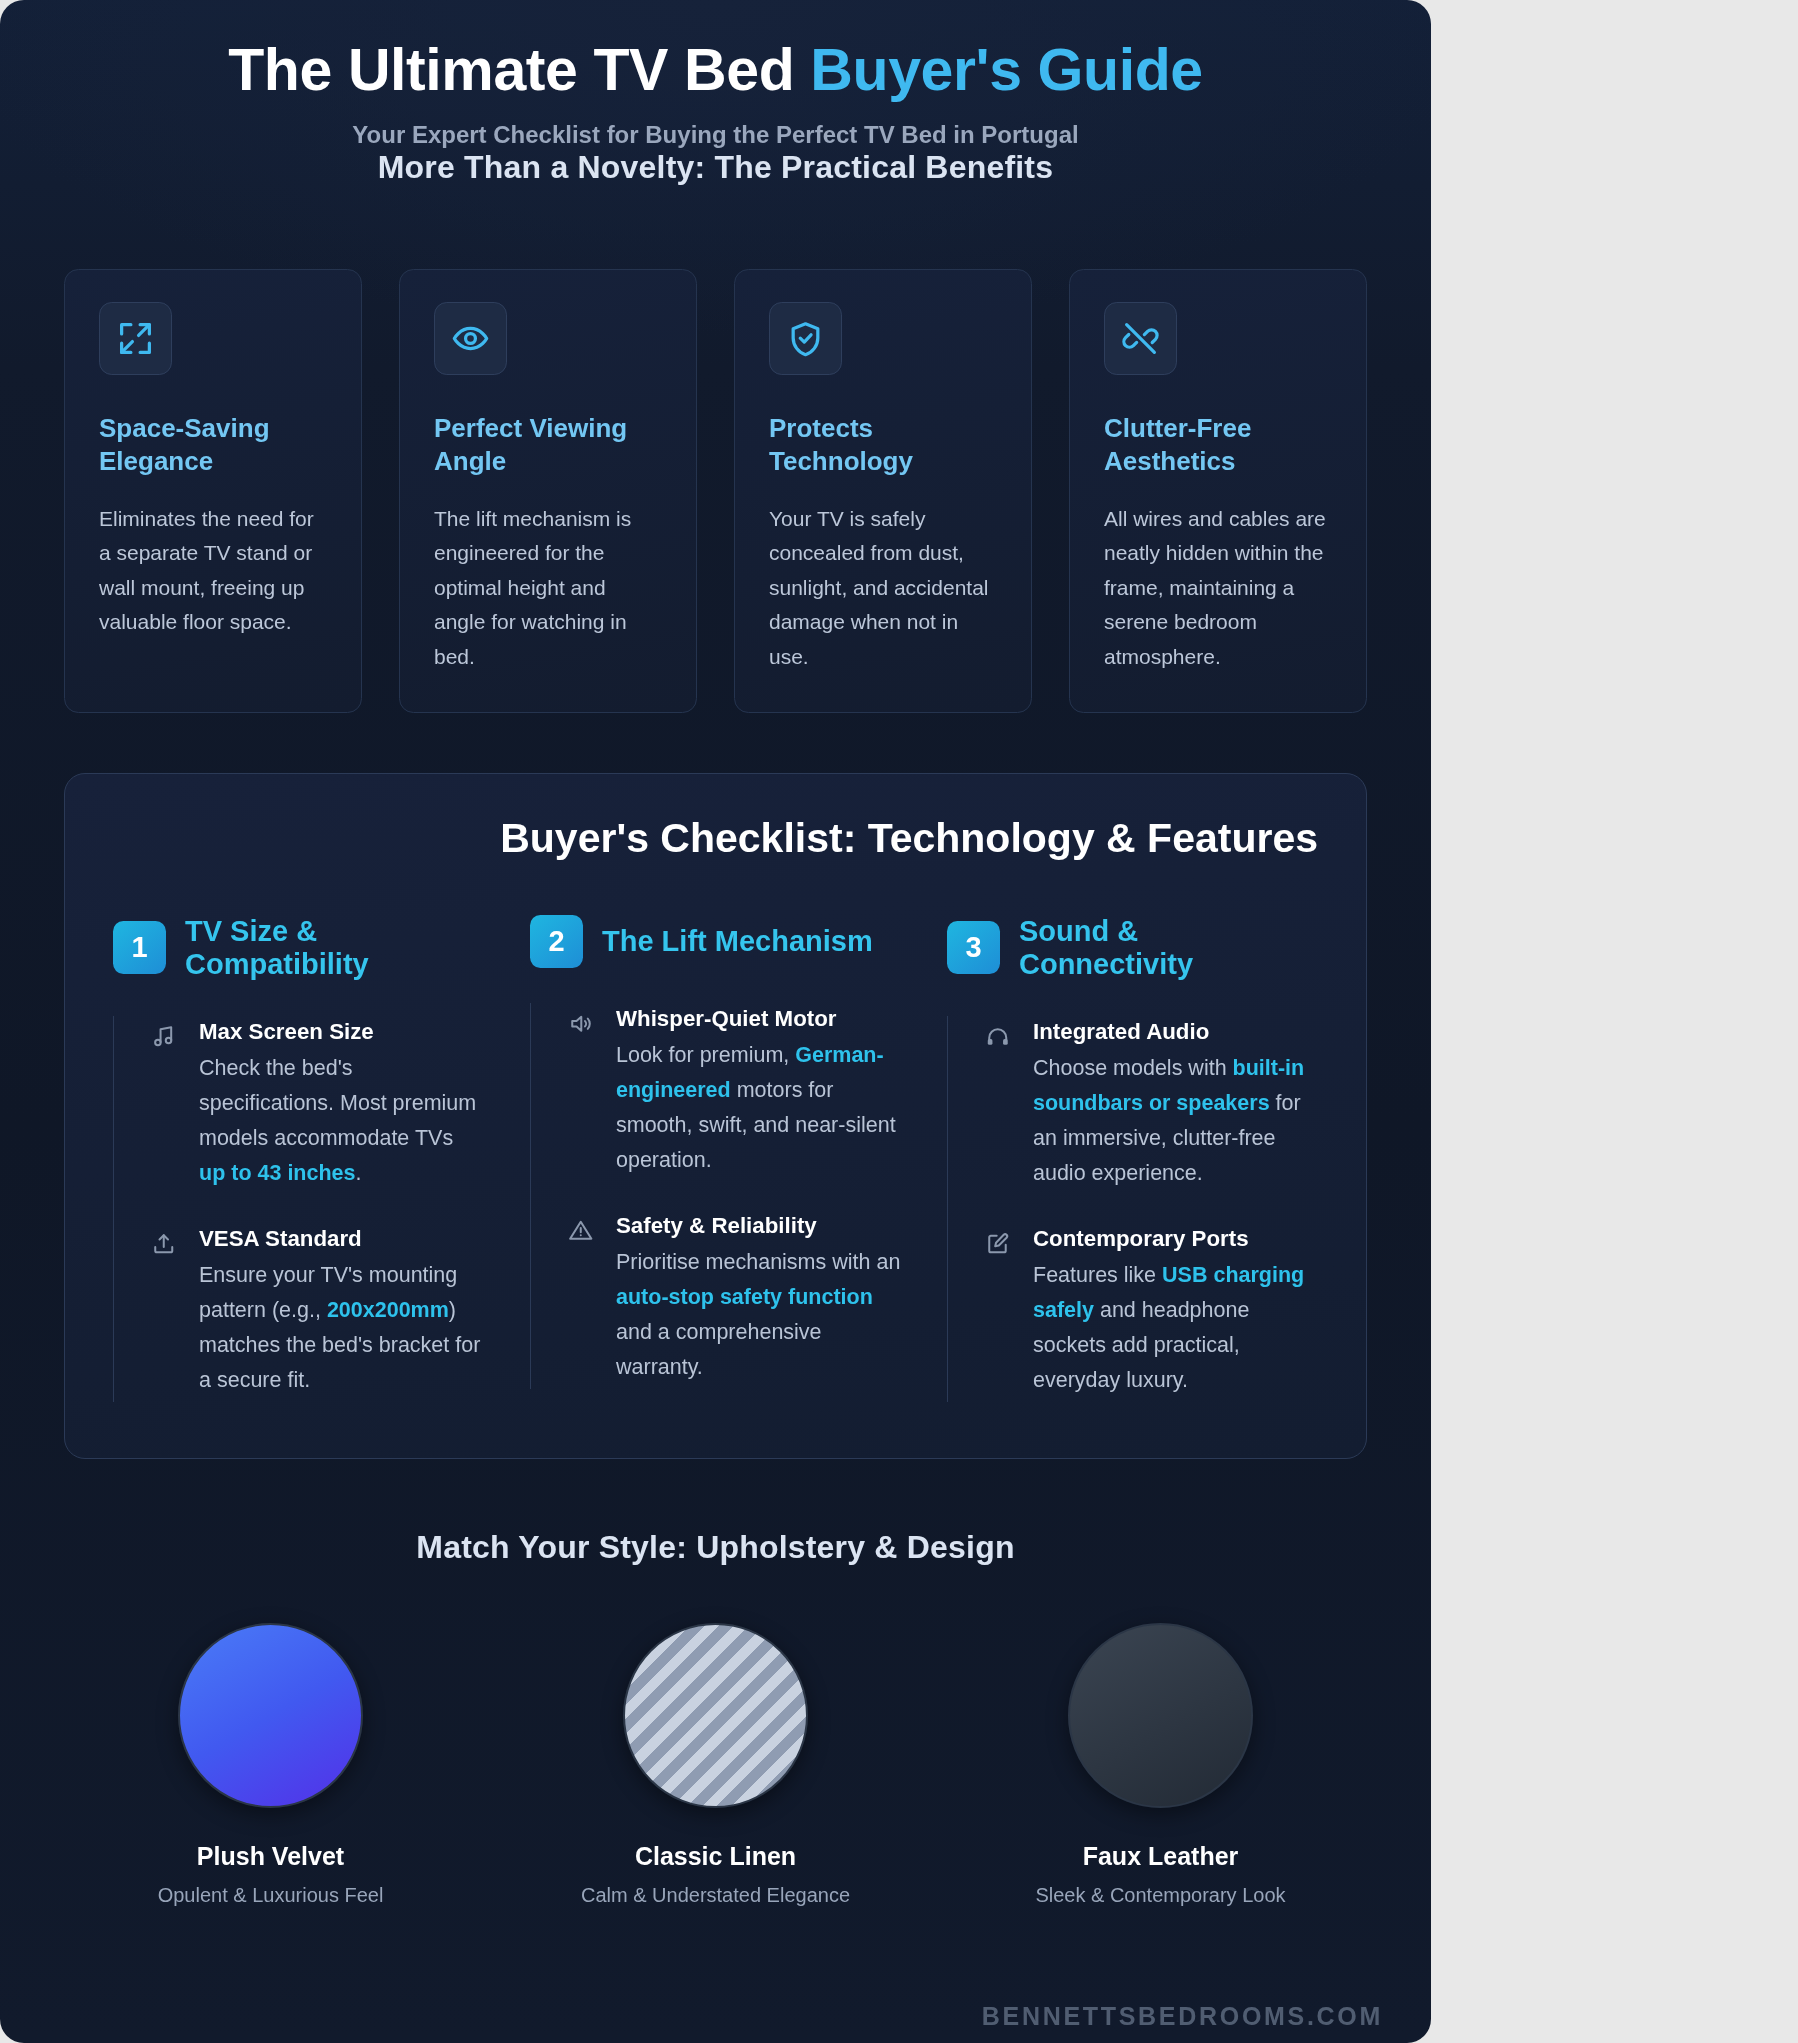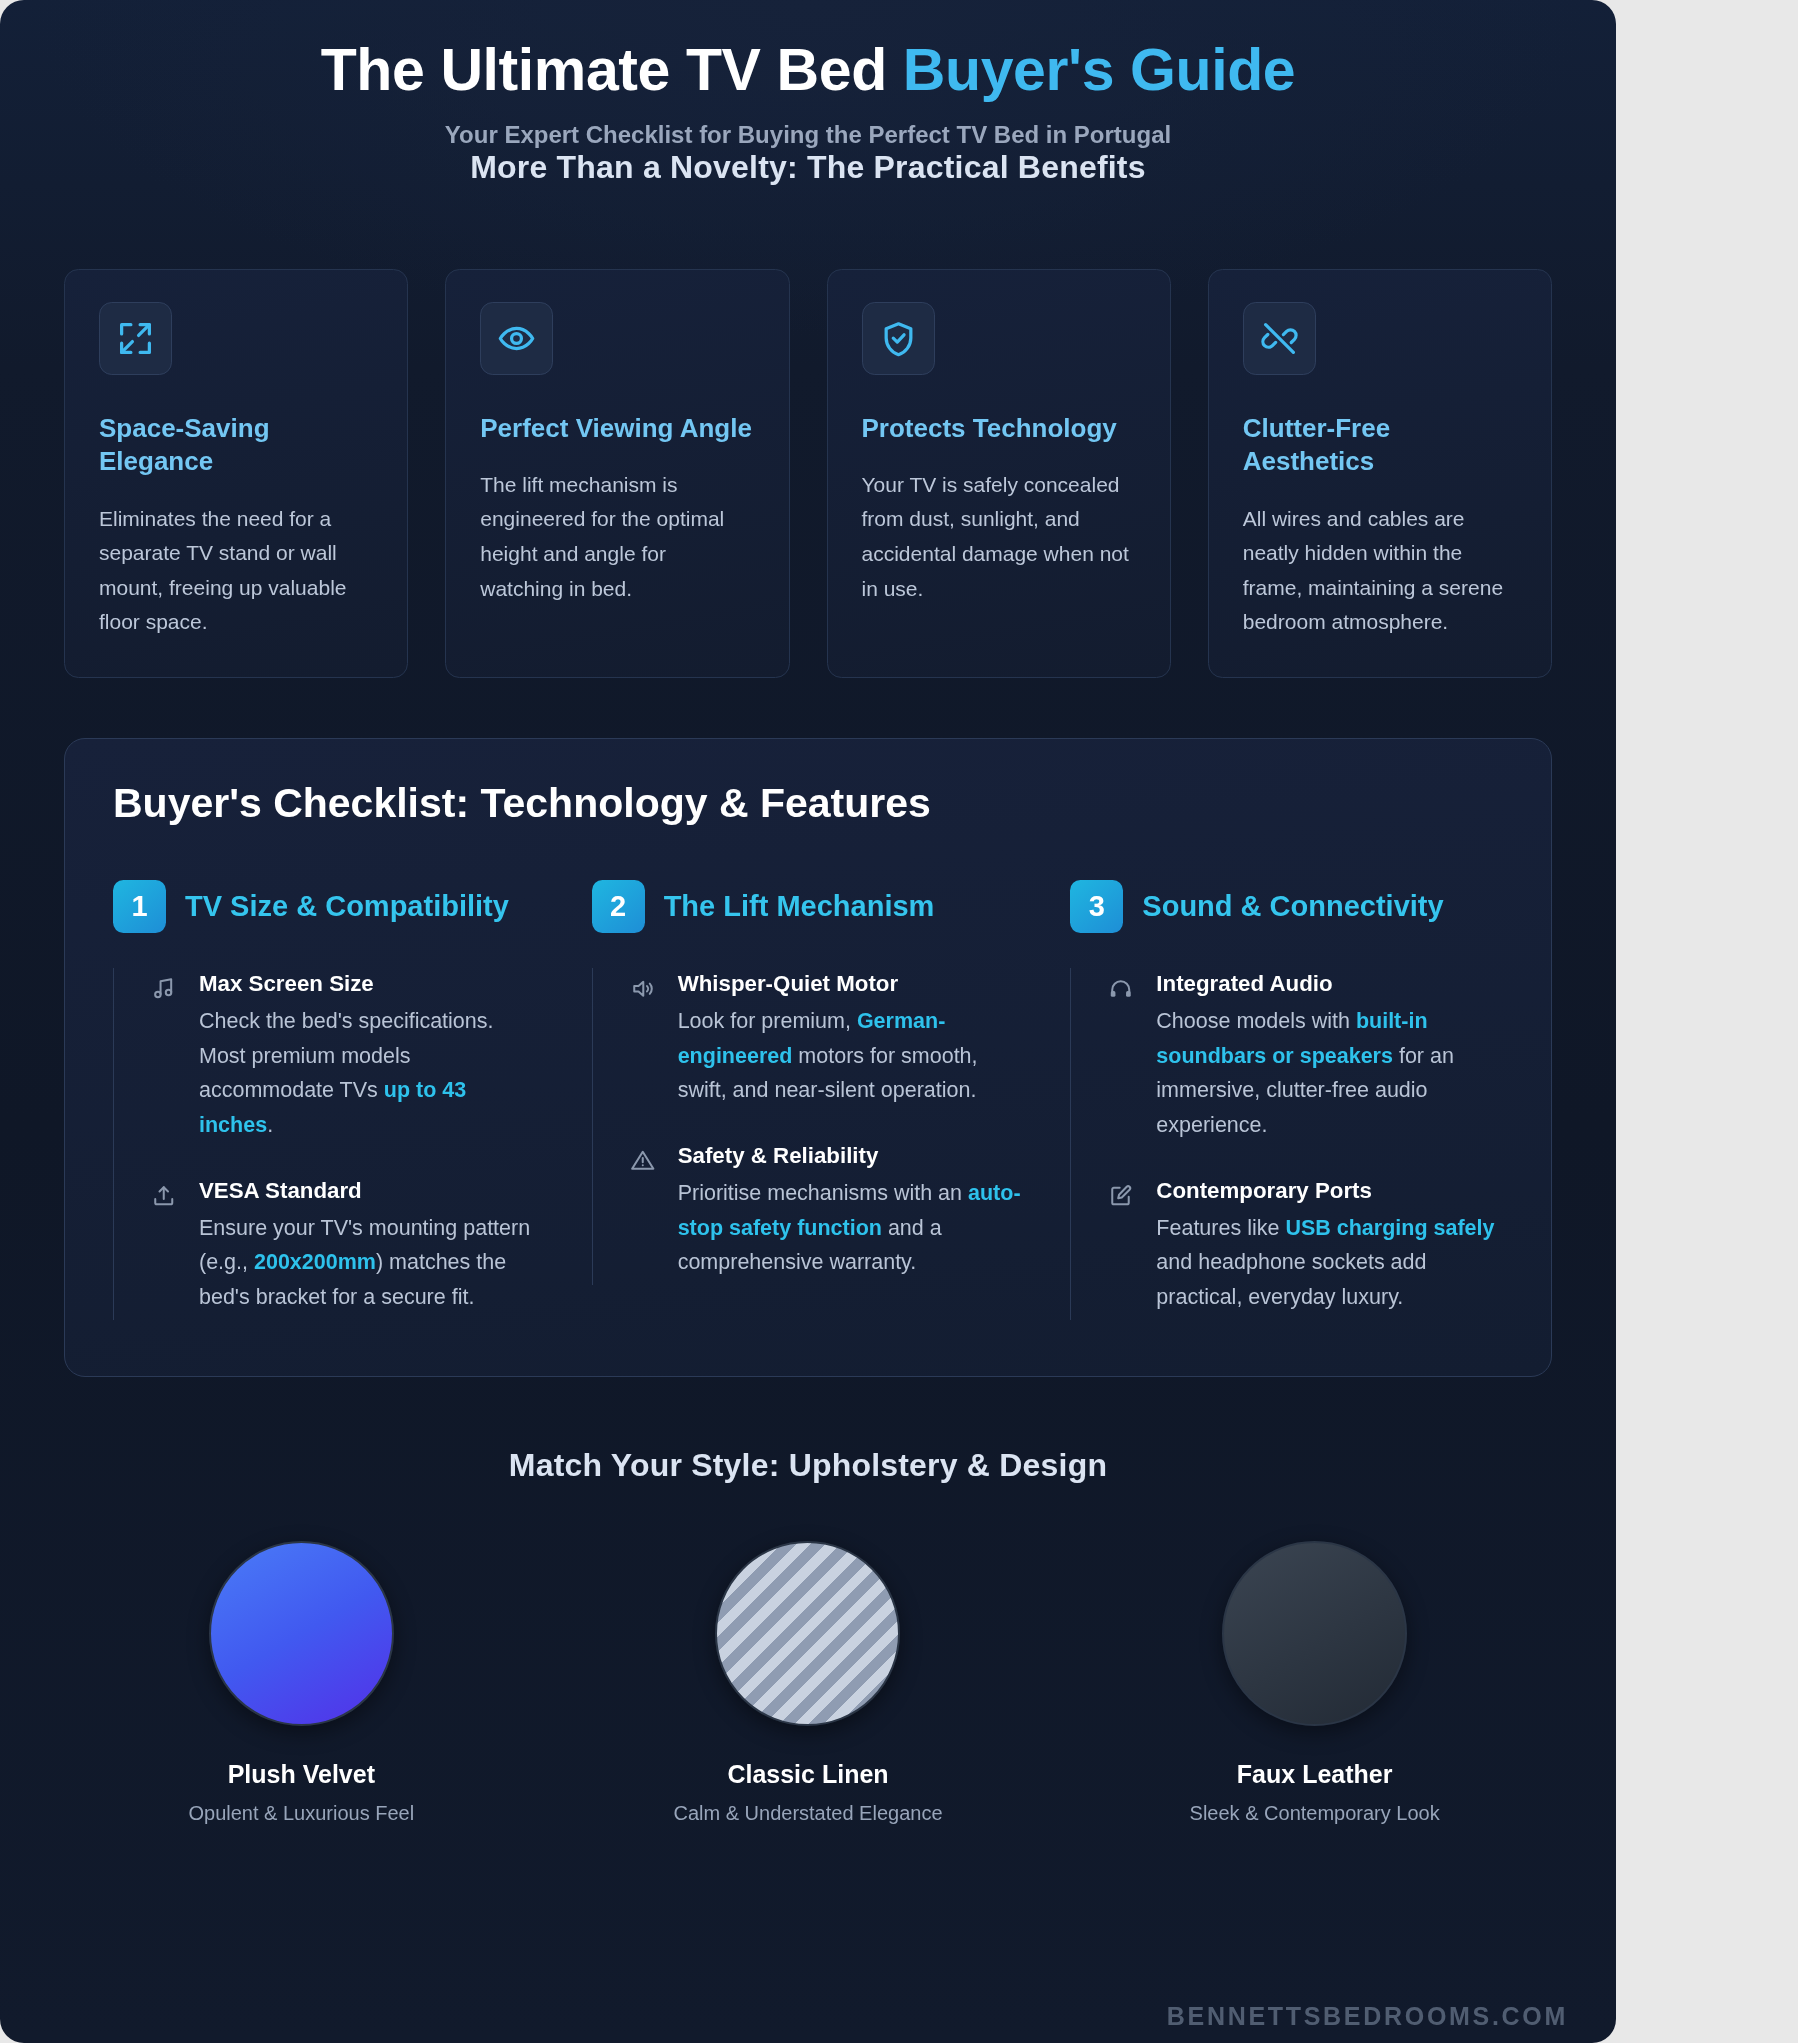--- a/index.html
+++ b/index.html
@@ -2,21 +2,21 @@
 <html style="font-size:12.8px"><head>
 <meta charset="utf-8">
 <style>
   * { box-sizing: border-box; margin: 0; padding: 0; }
   html, body {
     width: 1799px;
     background: #e8e8e8;
     font-family: "Liberation Sans", sans-serif;
   }
   .page {
-    width: 1616px;
+    width: 1431px;
     min-height: 2043px;
     background: #111a2c;
     background-image:
       radial-gradient(ellipse 1117px 479px at 50% 0%, #16223a 0%, rgba(17,26,44,0) 70%),
       linear-gradient(180deg, #132038 0%, #111a2c 18%, #0f1727 55%, #111a2c 100%);
     border-radius: 24px;
     overflow: hidden;
     padding: 0 0 24px 0;
     position: relative;
   }
@@ -91,21 +91,21 @@
 
   
   .checklist-panel {
     margin: 60px 64px 0 64px;
     background: linear-gradient(175deg, #17213a 0%, #131d31 100%);
     border: 0.8px solid #2b3a57;
     border-radius: 21px;
     padding: 41px 48px 56px 48px;
   }
   .checklist-title {
-    text-align: left;
+    text-align: right;
     font-size: 41px;
     font-weight: 800;
     color: #ffffff;
     margin-bottom: 53px;
   }
   .checklist-cols {
     display: grid;
     grid-template-columns: repeat(3, 1fr);
     gap: 46px;
   }

